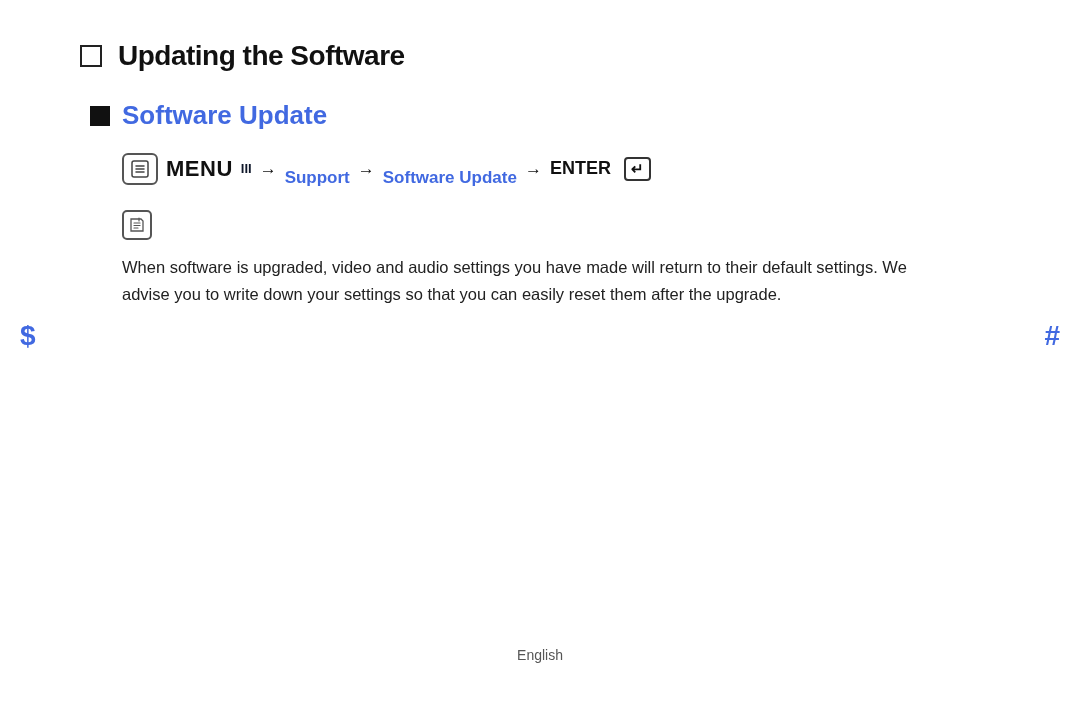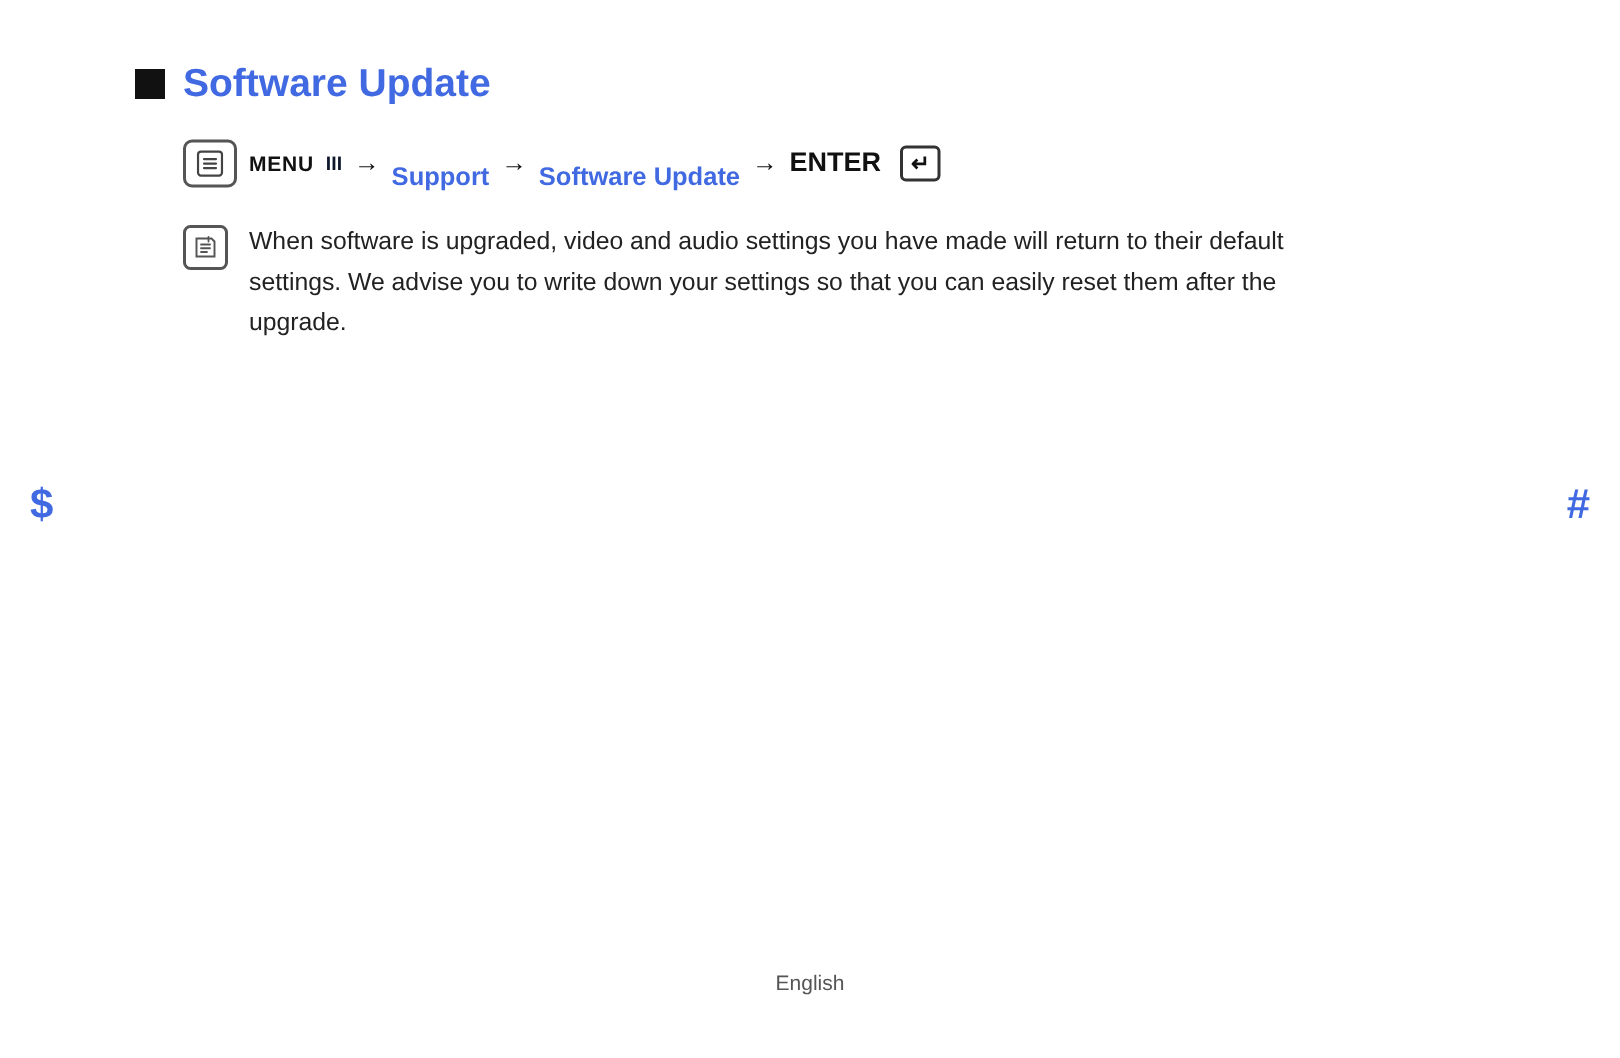--- a/index.html
+++ b/index.html
@@ -88,21 +88,21 @@
       border: 2px solid #555;
       border-radius: 6px;
       font-size: 14px;
       color: #333;
       flex-shrink: 0;
     }
 
     .menu-label {
       font-weight: 900;
       color: #111;
-      font-size: 14px;
+      font-size: 22px;
       letter-spacing: 0.5px;
     }
 
     .arrow {
       color: #111;
       font-weight: bold;
       font-size: 17px;
     }
 
     .blue-text {
@@ -139,20 +139,21 @@
       font-size: 17px;
       line-height: 1.6;
       color: #222;
     }
 
     .note {
       display: flex;
       align-items: flex-start;
       gap: 14px;
       margin-left: 32px;
+      flex-direction: column;
     }
 
     .note-icon {
       display: inline-flex;
       align-items: center;
       justify-content: center;
       width: 30px;
       height: 30px;
       border: 2px solid #555;
       border-radius: 5px;
@@ -193,20 +194,24 @@
       transform: translateX(-50%);
       font-size: 14px;
       color: #555;
     }
   </style>
 </head>
 <body>
 
 <div class="page-content">
 
+  <div class="main-heading">
+    <span class="checkbox-icon"></span>
+    <h1 class="main-title">Updating the Software</h1>
+  </div>
 
   <div class="section">
 
     <div class="section-heading">
       <span class="filled-square"></span>
       <h2 class="section-title">Software Update</h2>
     </div>
 
     <div class="menu-path">
       <span class="menu-icon">

